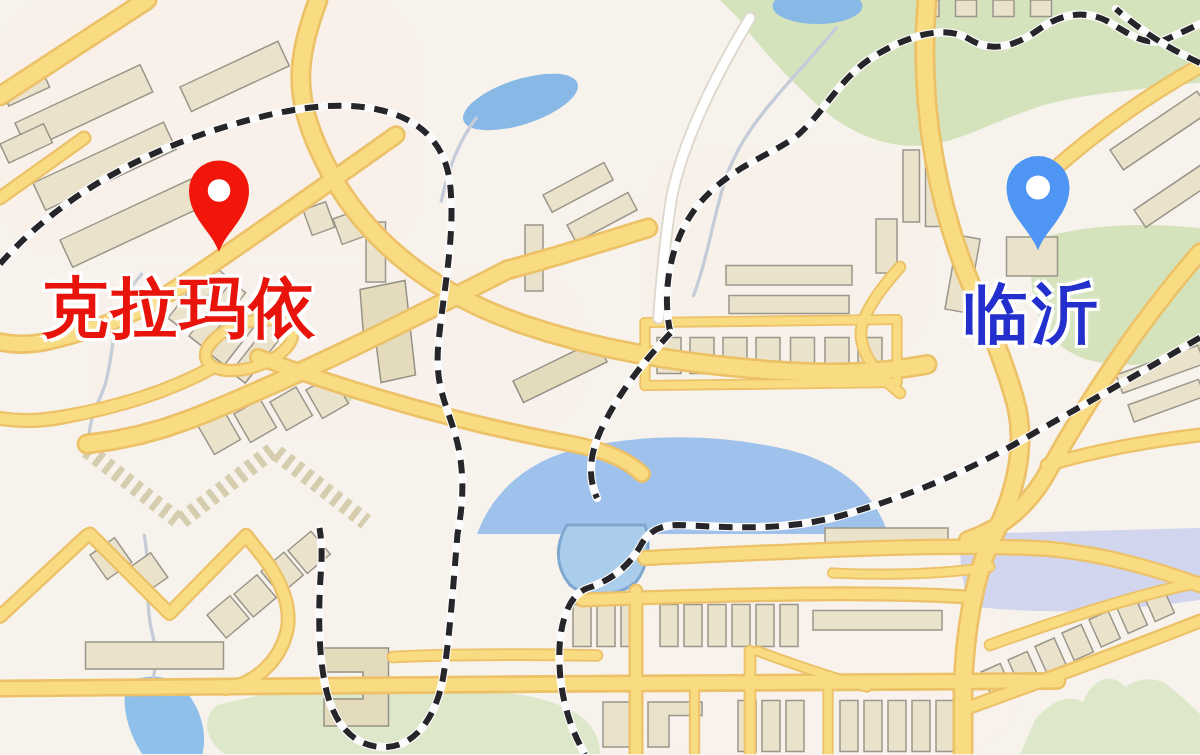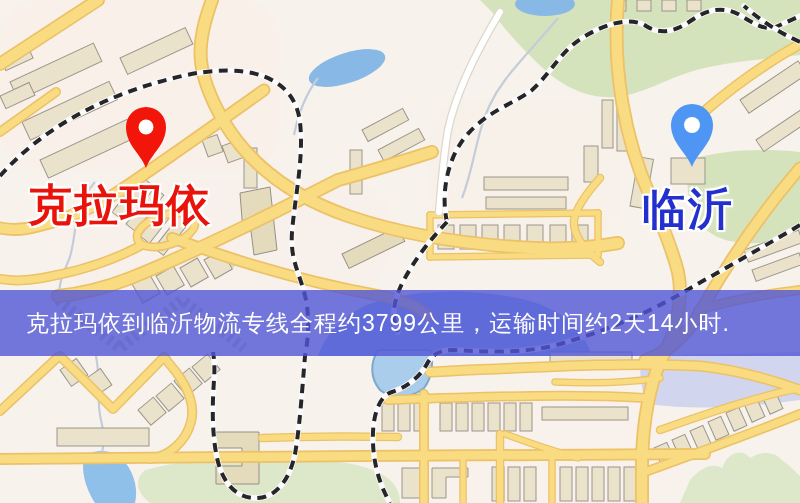--- a/index.html
+++ b/index.html
@@ -297,23 +297,20 @@
         <use href="#rw2" class="raildash"></use>
       <use href="#rw2b" class="railbase"></use>
         <use href="#rw2b" class="raildash"></use>
       <use href="#rw2t" class="railbase"></use>
         <use href="#rw2t" class="raildash"></use>
       <use href="#rw3" class="railbase"></use>
         <use href="#rw3" class="raildash"></use>
     </g>
   </svg>
 
-  <div class="banner">
-    <span>克拉玛依到临沂物流专线全程约3799公里，运输时间约2天14小时.</span>
-  </div>
 
   <div class="pin" style="left:123px;top:106px;width:46px;height:62px;">
     <svg width="46" height="62" viewBox="-23 -62 46 62">
       <path class="pin-origin-shape" d="M0,0 C-5,-14 -20,-23 -20,-41 A20,20 0 1 1 20,-41 C20,-23 5,-14 0,0 Z"></path>
       <circle cx="0" cy="-41" r="7.5" fill="#ffffff"></circle>
     </svg>
   </div>
 
   <div class="pin" style="left:668px;top:103px;width:48px;height:64px;">
     <svg width="48" height="64" viewBox="-24 -64 48 64">

